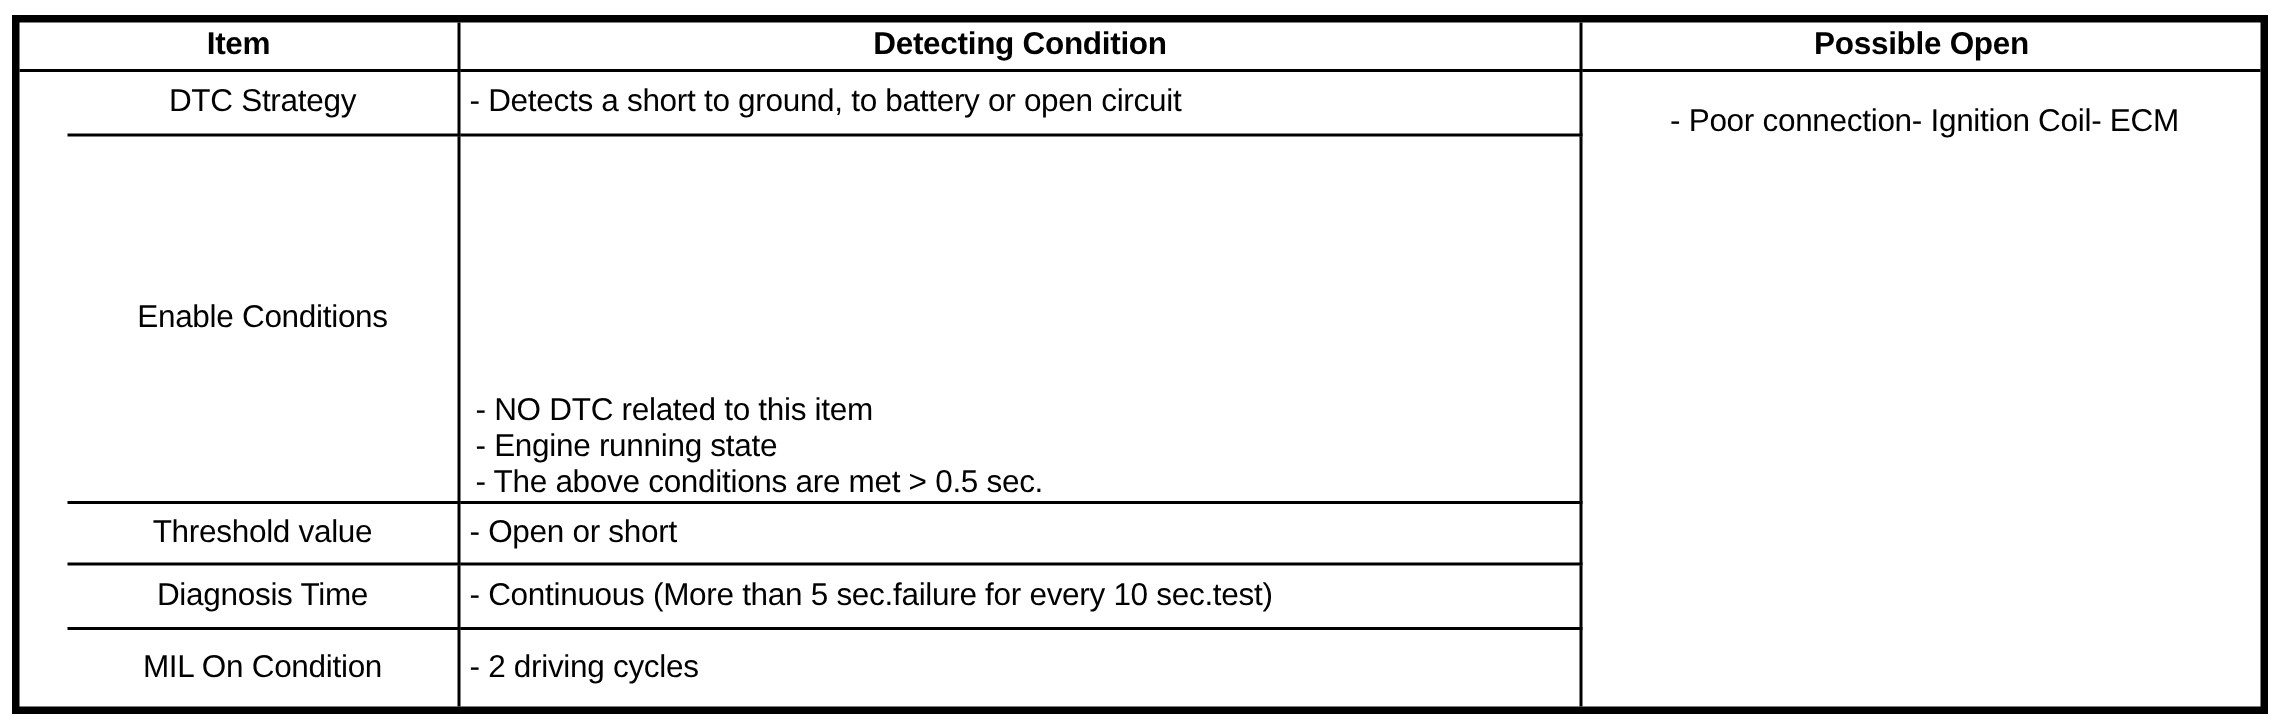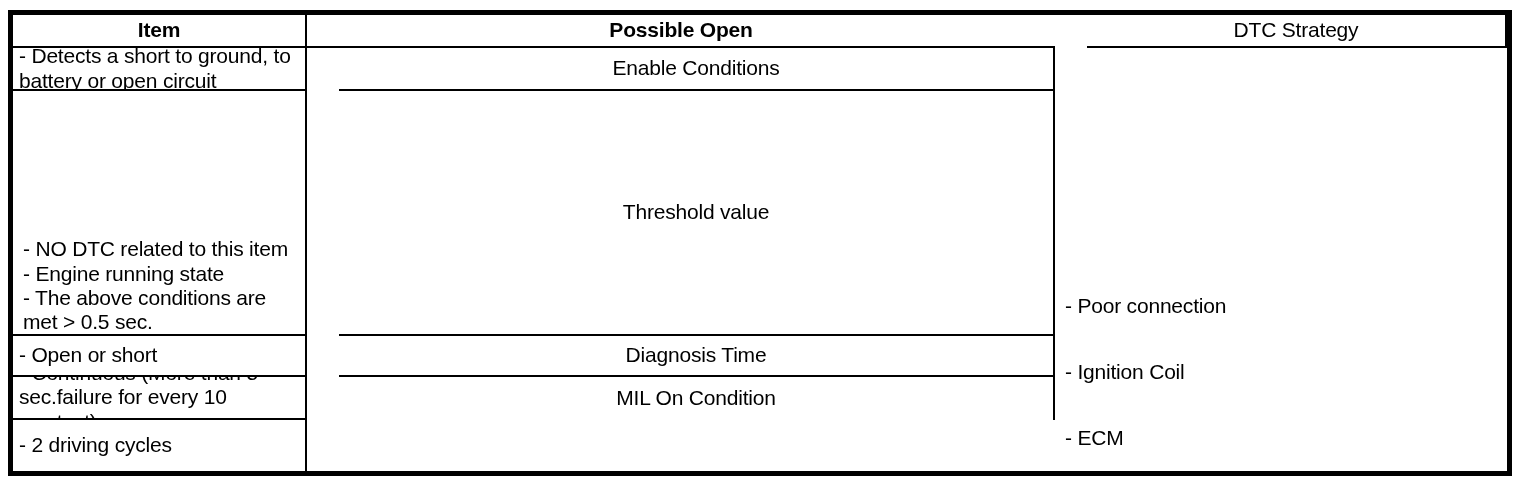--- a/index.html
+++ b/index.html
@@ -67,38 +67,39 @@
     padding-right: 16px;
   }
   .multi .line {
     display: flex;
     align-items: center;
   }
   .cause-cell {
     grid-column: 3;
     grid-row: 2 / 7;
     display: flex;
-    flex-direction: column;
-    justify-content: flex-end;
+    flex-direction: row;
+    justify-content: center;
     padding-left: 10px;
     padding-right: 6px;
   }
   .cause-cell .line {
     height: 66px;
     display: flex;
     align-items: center;
   }
 </style>
 </head>
 <body>
 
 <div class="canvas">
   <div class="dtc-table">
 
     <div class="cell head b-right b-bottom">Item</div>
+    <div class="cell head b-right b-bottom">Detecting Condition</div>
     <div class="cell head b-bottom">Possible Open</div>
 
     <div class="cell cause-cell">
       <div class="line">- Poor connection</div>
       <div class="line">- Ignition Coil</div>
       <div class="line">- ECM</div>
     </div>
 
     <div class="cell item-cell b-right b-bottom">DTC Strategy</div>
     <div class="cell cond-cell b-right b-bottom">- Detects a short to ground, to battery or open circuit</div>

